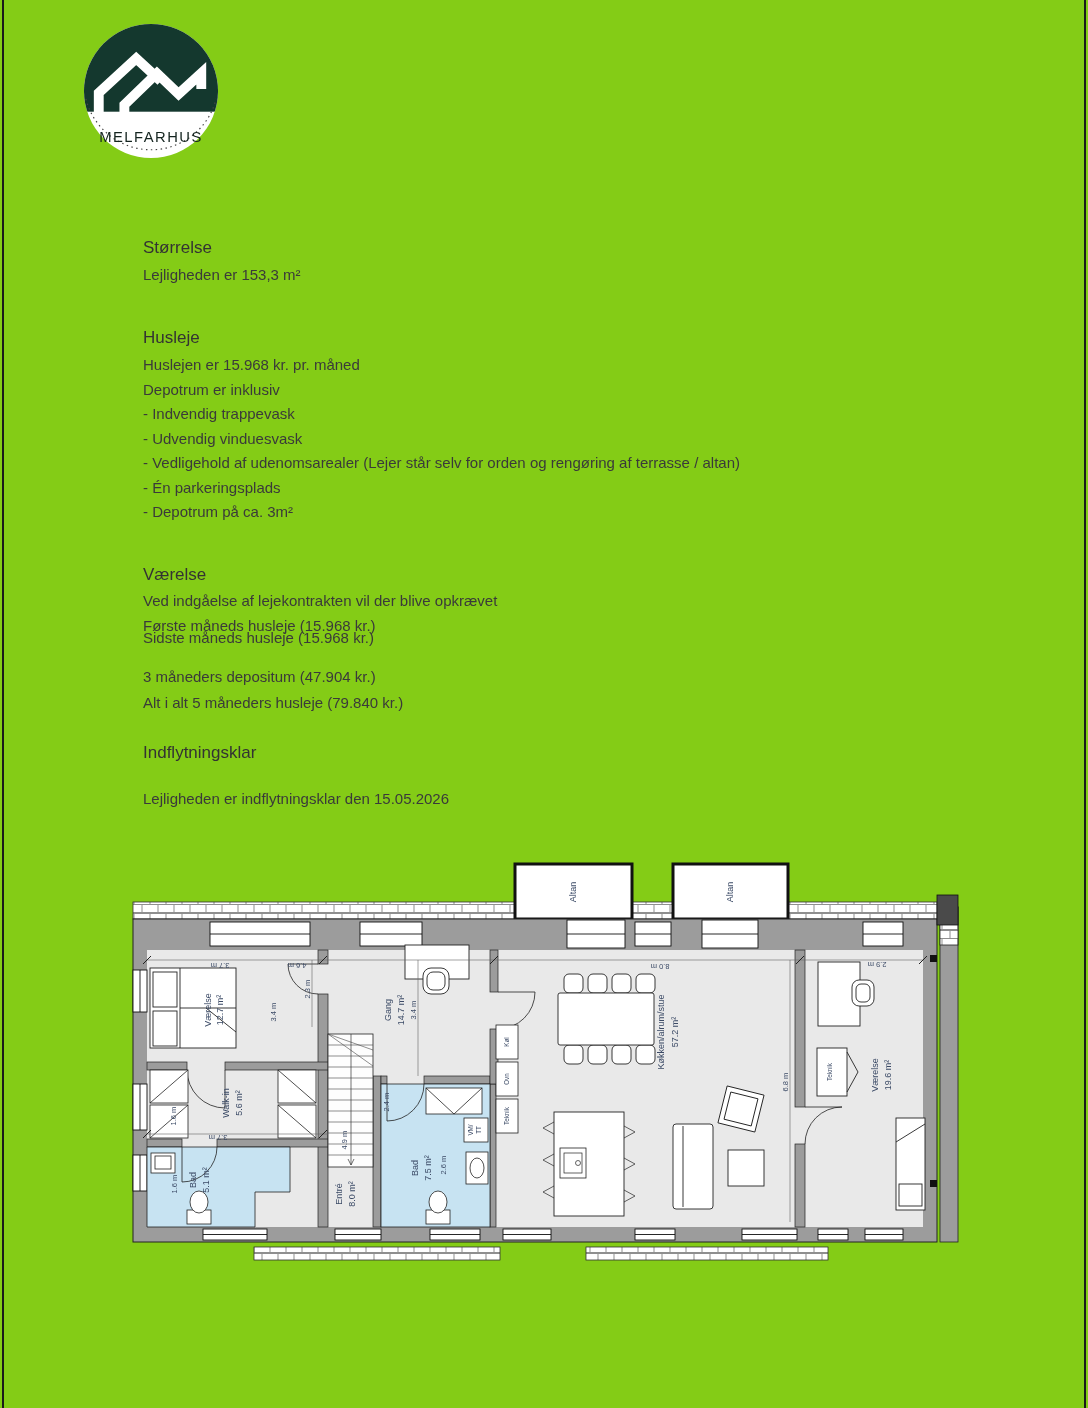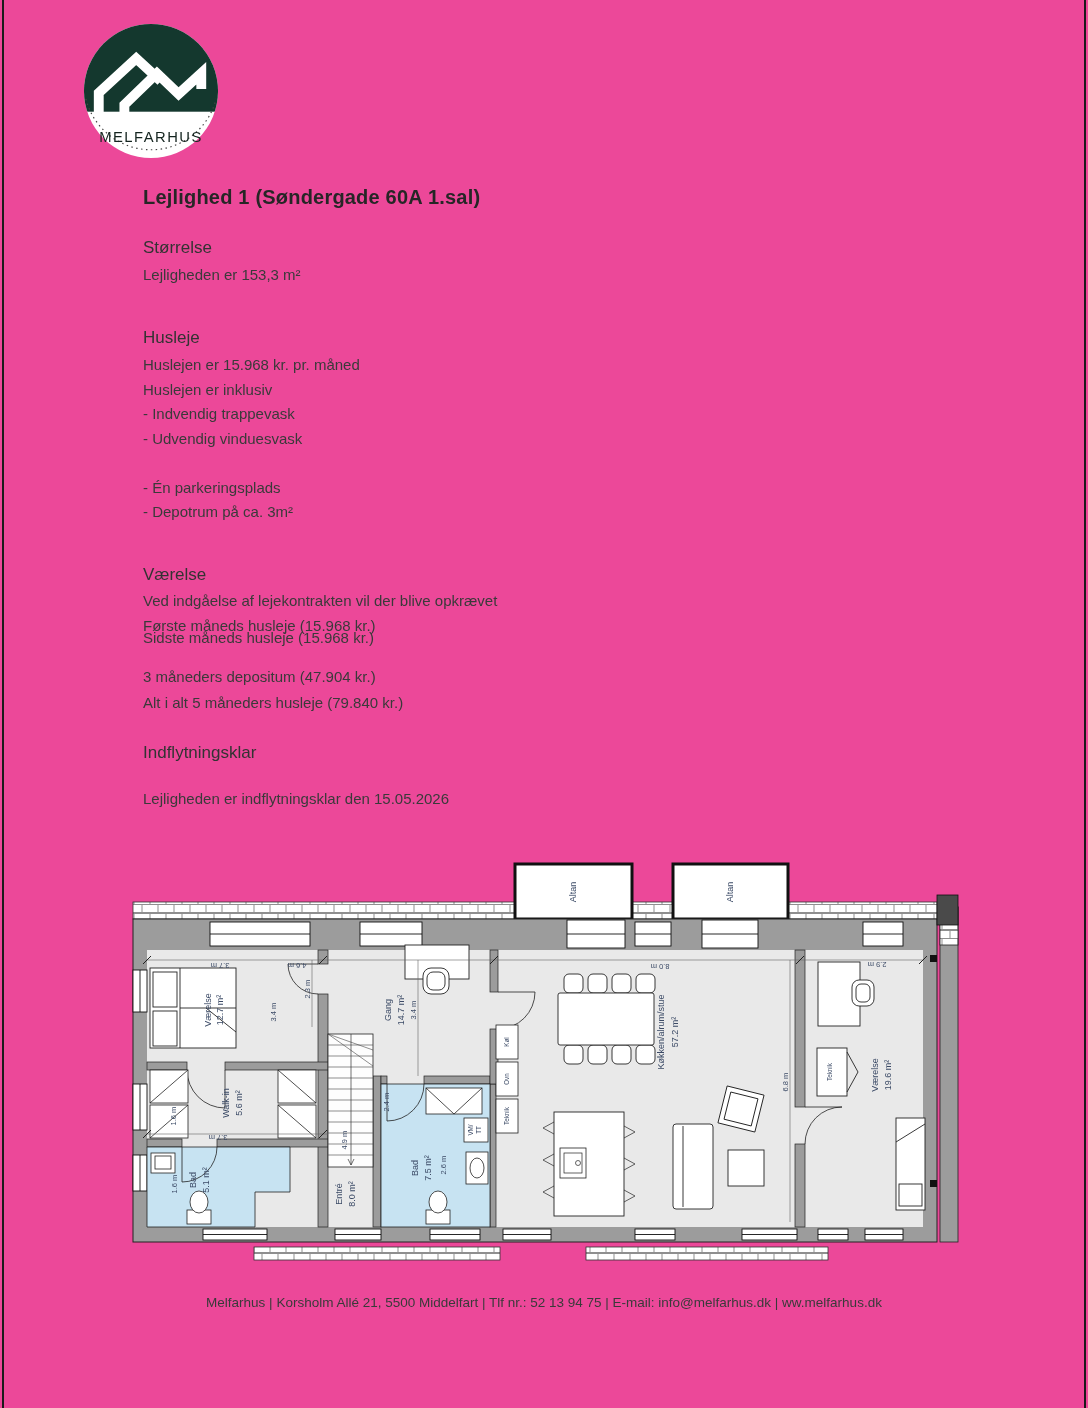--- a/index.html
+++ b/index.html
@@ -1,16 +1,16 @@
 <!DOCTYPE html>
 <html><head>
 <meta charset="utf-8">
 <style>
   html,body{margin:0;padding:0;background:#fff;}
-  .page{position:relative;width:1088px;height:1408px;background:#ec4899;overflow:hidden;
+  .page{position:relative;width:1088px;height:1408px;background:#84cc16;overflow:hidden;
         font-family:"Liberation Sans",sans-serif;color:#3a3a3a;}
   .edge{position:absolute;top:0;bottom:0;width:2px;background:#1a1a1a;}
   .edge.left{left:2px;} .edge.right{right:2px;}
   .logo{position:absolute;left:82px;top:22px;width:138px;height:138px;}
   .title{position:absolute;left:143px;top:186px;font-size:20px;font-weight:700;color:#262626;letter-spacing:.2px;}
   .h2{position:absolute;left:143px;font-size:17px;color:#333;text-underline-offset:3px;}
   .line{position:absolute;left:143px;font-size:15px;color:#3a3a3a;white-space:nowrap;}
   .footer{position:absolute;left:0;width:100%;top:1295px;text-align:center;font-size:13.5px;color:#3a3a3a;}
   .plan{position:absolute;left:130px;top:862px;}
   svg text{font-family:"Liberation Sans",sans-serif;}
@@ -36,30 +36,30 @@
       <rect x="0" y="0" width="140" height="91" fill="#14382e"></rect>
       <g stroke="#ffffff" stroke-width="10" fill="none" stroke-linejoin="miter">
         <path d="M17,104 L17,72 L55,37 L80,60"></path>
         <path d="M43,100 L43,84 L76,52 L98,73 L121,52 L121,68"></path>
       </g>
     </g>
     <path d="M4,78 A68 68 0 0 0 136,78" fill="none" stroke="#444" stroke-width="1.2" stroke-dasharray="1.5,3.5"></path>
     <text x="70" y="122" text-anchor="middle" font-family="Liberation Serif, serif" font-size="15" letter-spacing="1.5" fill="#14241f">MELFARHUS</text>
   </svg>
 
-  <div class="title">Lejlighed 1 (Søndergade 60A 1.sal)</div>
 
   <div class="h2" style="top:238px">Størrelse</div>
   <div class="line" style="top:266px">Lejligheden er 153,3 m²</div>
 
   <div class="h2" style="top:328px">Husleje</div>
   <div class="line" style="top:356px">Huslejen er 15.968 kr. pr. måned</div>
-  <div class="line" style="top:381px">Huslejen er inklusiv</div>
+  <div class="line" style="top:381px">Depotrum er inklusiv</div>
   <div class="line" style="top:405px">- Indvendig trappevask</div>
   <div class="line" style="top:430px">- Udvendig vinduesvask</div>
+  <div class="line" style="top:454px">- Vedligehold af udenomsarealer (Lejer står selv for orden og rengøring af terrasse / altan)</div>
   <div class="line" style="top:479px">- Én parkeringsplads</div>
   <div class="line" style="top:503px">- Depotrum på ca. 3m²</div>
 
   <div class="h2" style="top:565px">Værelse</div>
   <div class="line" style="top:592px">Ved indgåelse af lejekontrakten vil der blive opkrævet</div>
   <div class="line" style="top:617px">Første måneds husleje (15.968 kr.)</div>
   <div class="line" style="top:629px">Sidste måneds husleje (15.968 kr.)</div>
   <div class="line" style="top:668px">3 måneders depositum (47.904 kr.)</div>
   <div class="line" style="top:694px">Alt i alt 5 måneders husleje (79.840 kr.)</div>
 
@@ -354,14 +354,13 @@
     <text class="dm" text-anchor="middle" x="146" y="150" transform="rotate(-90 146 150)">3.4 m</text>
     <text class="dm" text-anchor="middle" x="46" y="254" transform="rotate(-90 46 254)">1.6 m</text>
     <text class="dm" text-anchor="middle" x="88" y="277" transform="rotate(180 88 275)">3.7 m</text>
     <text class="dm" text-anchor="middle" x="47" y="322" transform="rotate(-90 47 322)">1.6 m</text>
     <text class="dm" text-anchor="middle" x="217" y="278" transform="rotate(-90 217 278)">4.9 m</text>
     <text class="dm" text-anchor="middle" x="259" y="240" transform="rotate(-90 259 240)">2.4 m</text>
     <text class="dm" text-anchor="middle" x="316" y="303" transform="rotate(-90 316 303)">2.6 m</text>
     <text class="dm" text-anchor="middle" x="658" y="220" transform="rotate(-90 658 220)">6.8 m</text>
   </svg>
 
-  <div class="footer">Melfarhus | Korsholm Allé 21, 5500 Middelfart | Tlf nr.: 52 13 94 75 | E-mail: info@melfarhus.dk | ww.melfarhus.dk</div>
 </div>
 
 </body></html>

